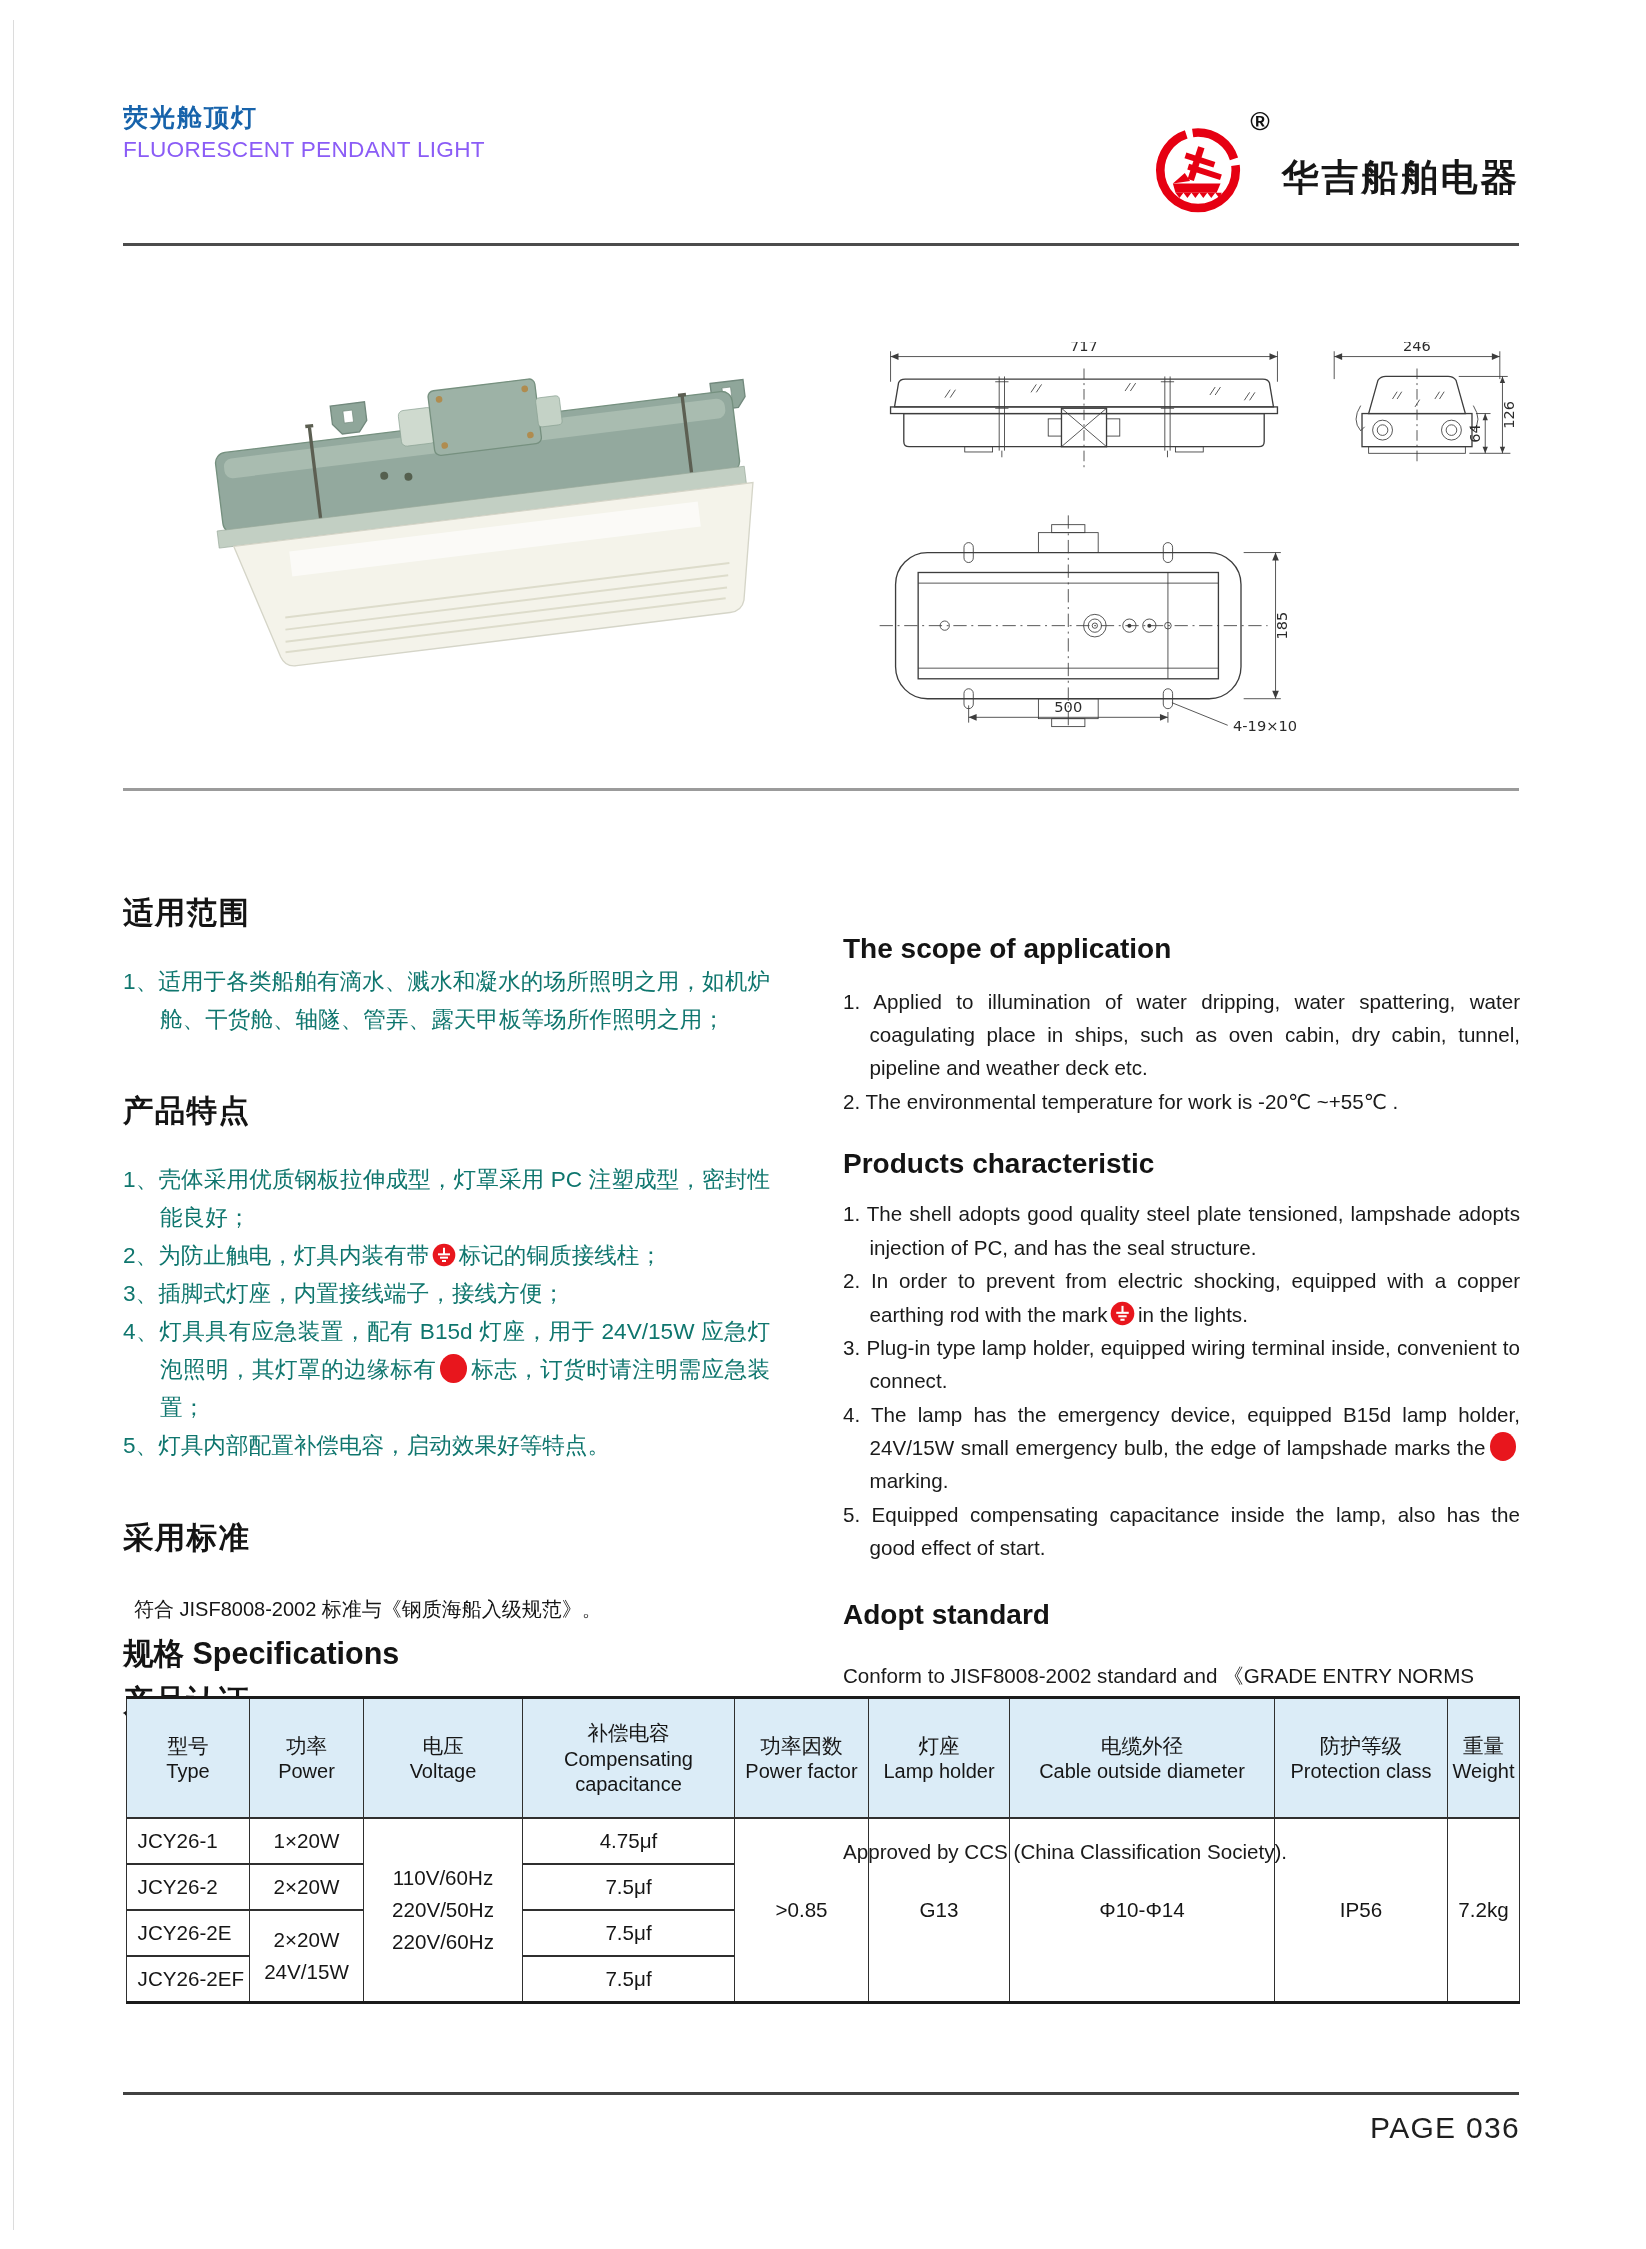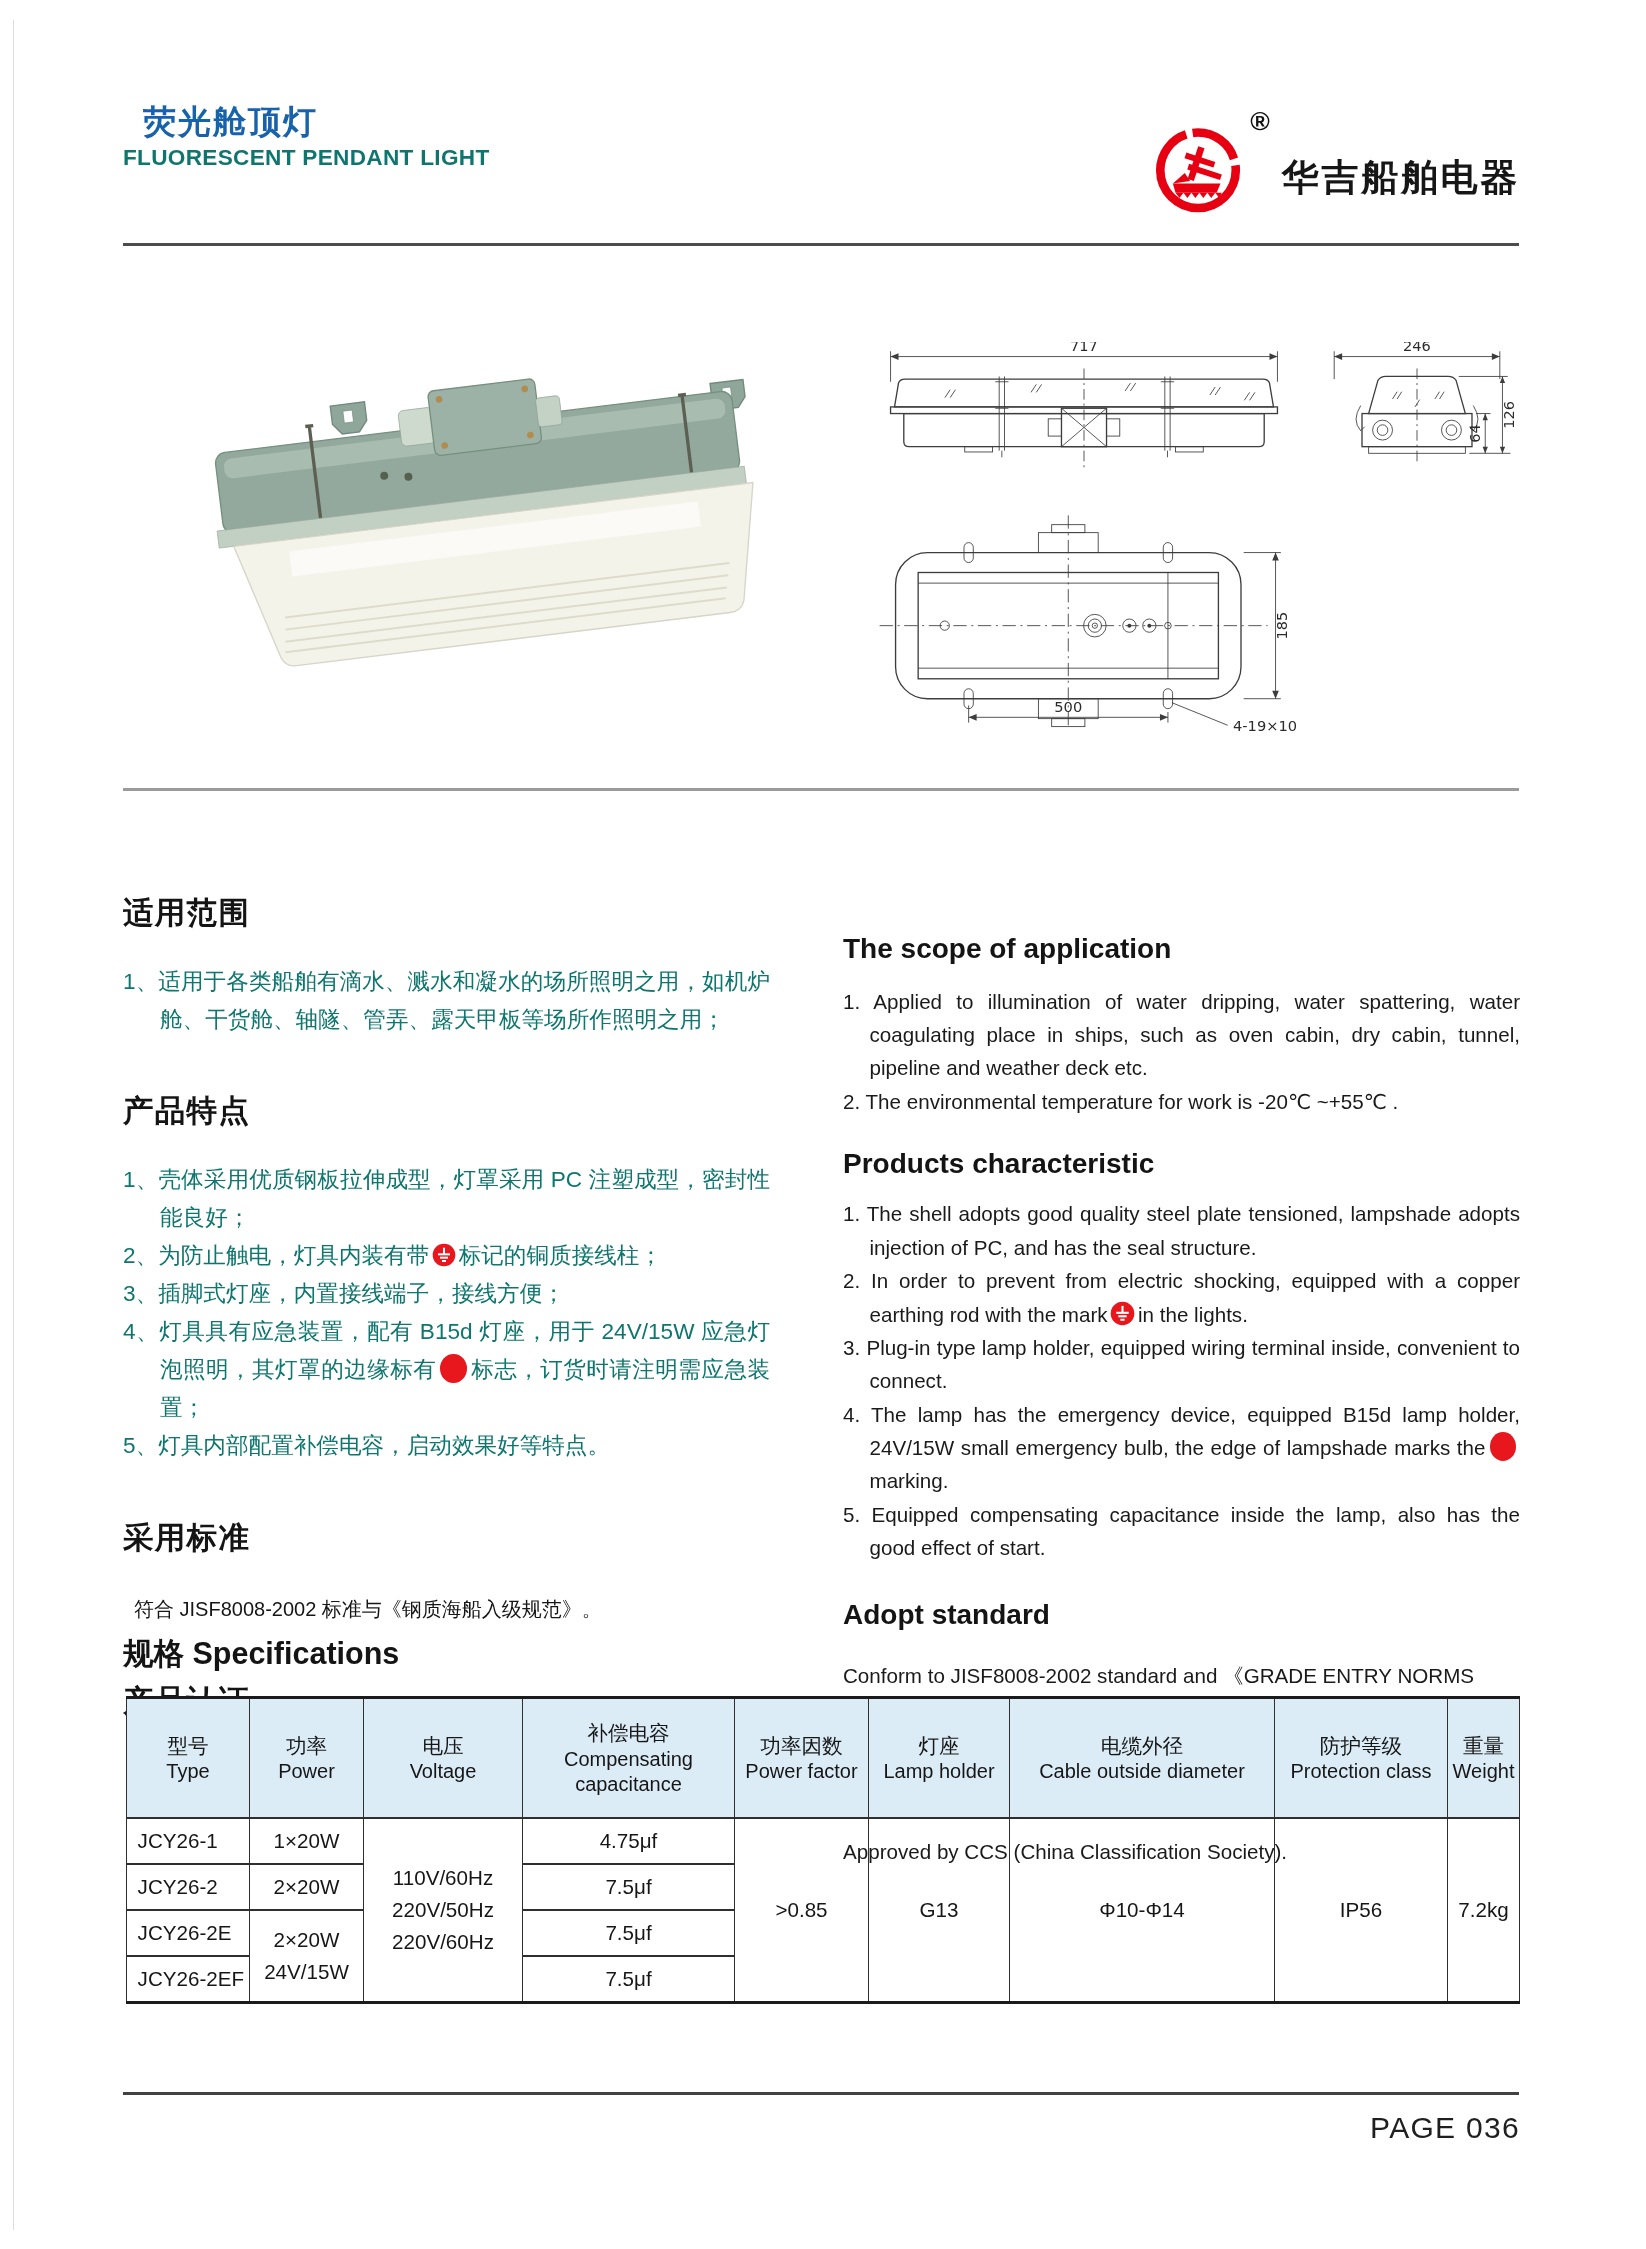--- a/index.html
+++ b/index.html
@@ -2,22 +2,22 @@
 <html style="font-size:10.6px"><head>
 <meta charset="utf-8">
 <style>
   html,body{margin:0;padding:0;background:#ffffff;}
   .page{position:relative;width:1647px;height:2250px;background:#fff;overflow:hidden;
         font-family:"Liberation Sans","DejaVu Sans",sans-serif;color:#141414;}
   .left-edge{position:absolute;left:12.6px;top:20px;width:1.3px;height:2210px;background:#dcdcdc;}
 
   
   .header{position:absolute;left:123px;top:105px;width:1397px;height:133px;}
-  .title-cn{font-size:33px;font-weight:bold;color:#1763ab;letter-spacing:2px;line-height:1;margin-left:20px;}
-  .title-en{font-size:22.6px;font-weight:bold;color:#0f766e;letter-spacing:0.3px;margin-top:9.3px;line-height:1;}
+  .title-cn{font-size:25px;font-weight:bold;color:#1763ab;letter-spacing:2px;line-height:1;}
+  .title-en{font-size:22.6px;font-weight:normal;color:#8b5cf6;letter-spacing:0.3px;margin-top:9.3px;line-height:1;}
   .brand{position:absolute;right:0;top:4px;display:flex;align-items:center;}
   .logo-wrap{position:relative;width:117px;height:112px;}
   .reg{position:absolute;right:0;top:-2.7px;font-size:26.5px;color:#111;font-weight:bold;}
   .brand-name{font-size:37px;font-weight:600;color:#161616;letter-spacing:2.7px;margin-left:12px;margin-top:26.5px;}
   .header-rule{position:absolute;left:123px;top:243px;width:1396px;height:2.7px;background:#4c4c4c;}
 
   
   .photo{position:absolute;left:133px;top:327px;width:704px;height:395px;}
   .dwg-side{position:absolute;left:865px;top:342px;}
   .dwg-end{position:absolute;left:1314px;top:342px;}

